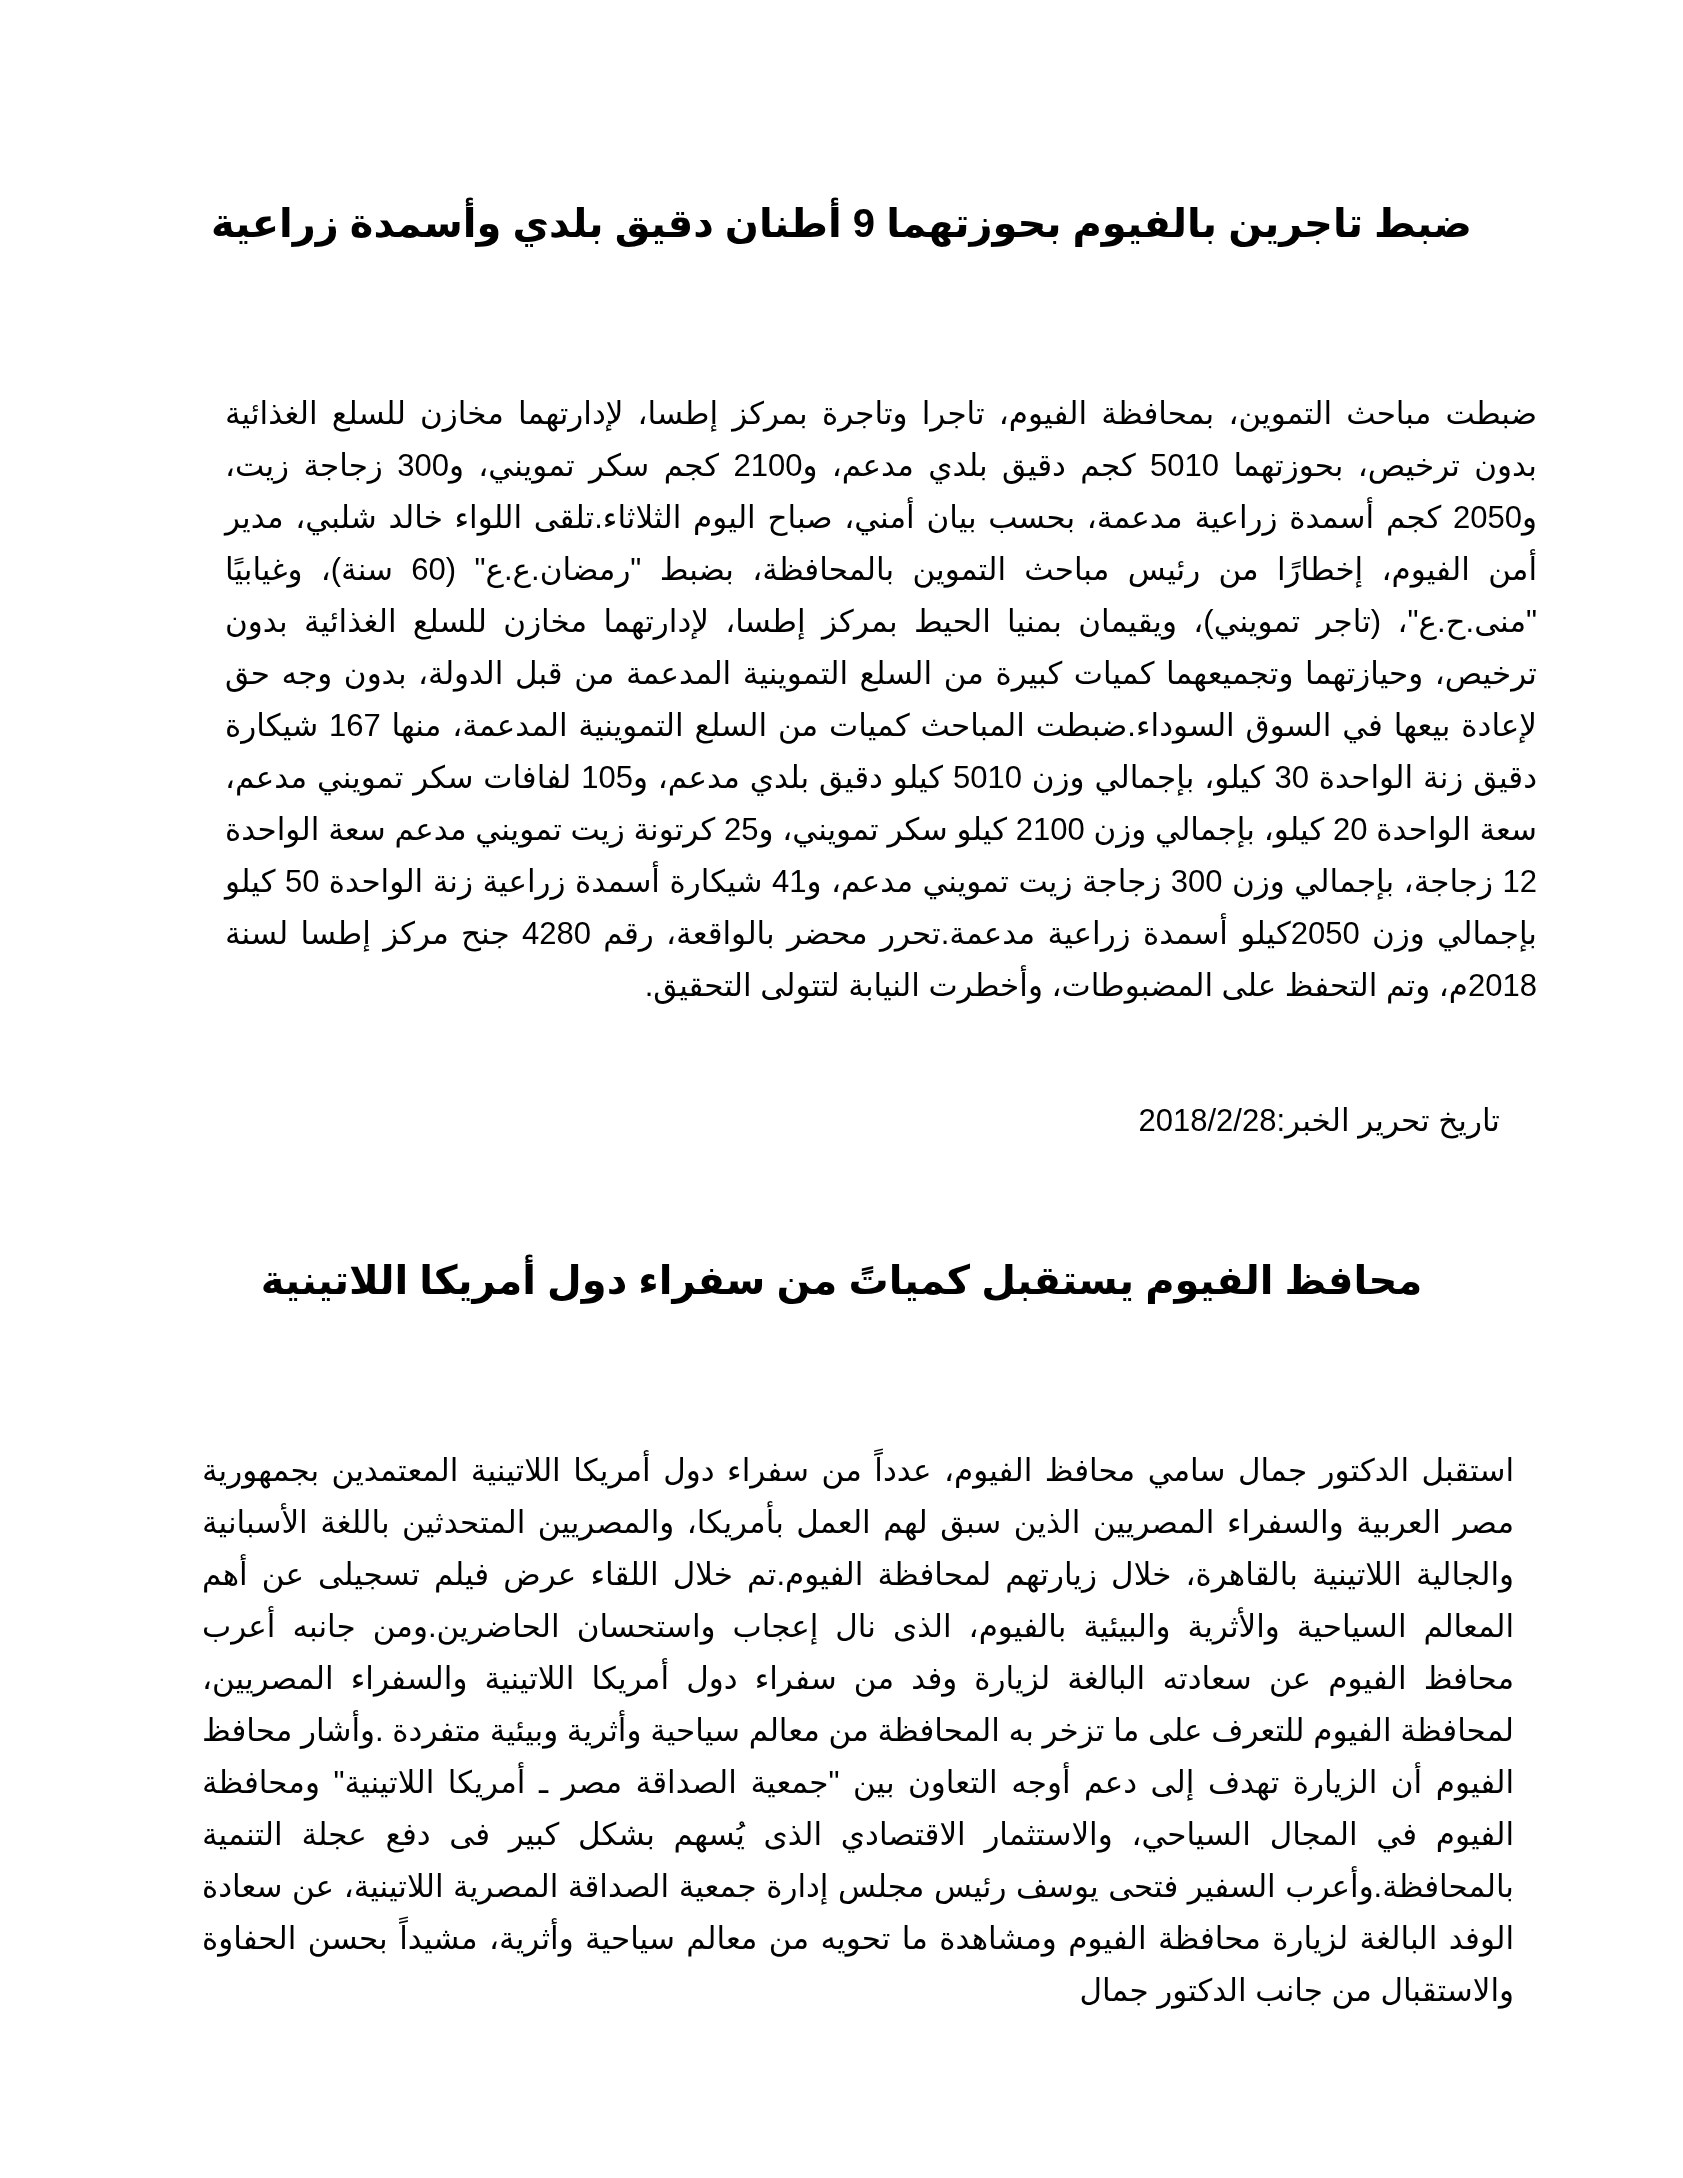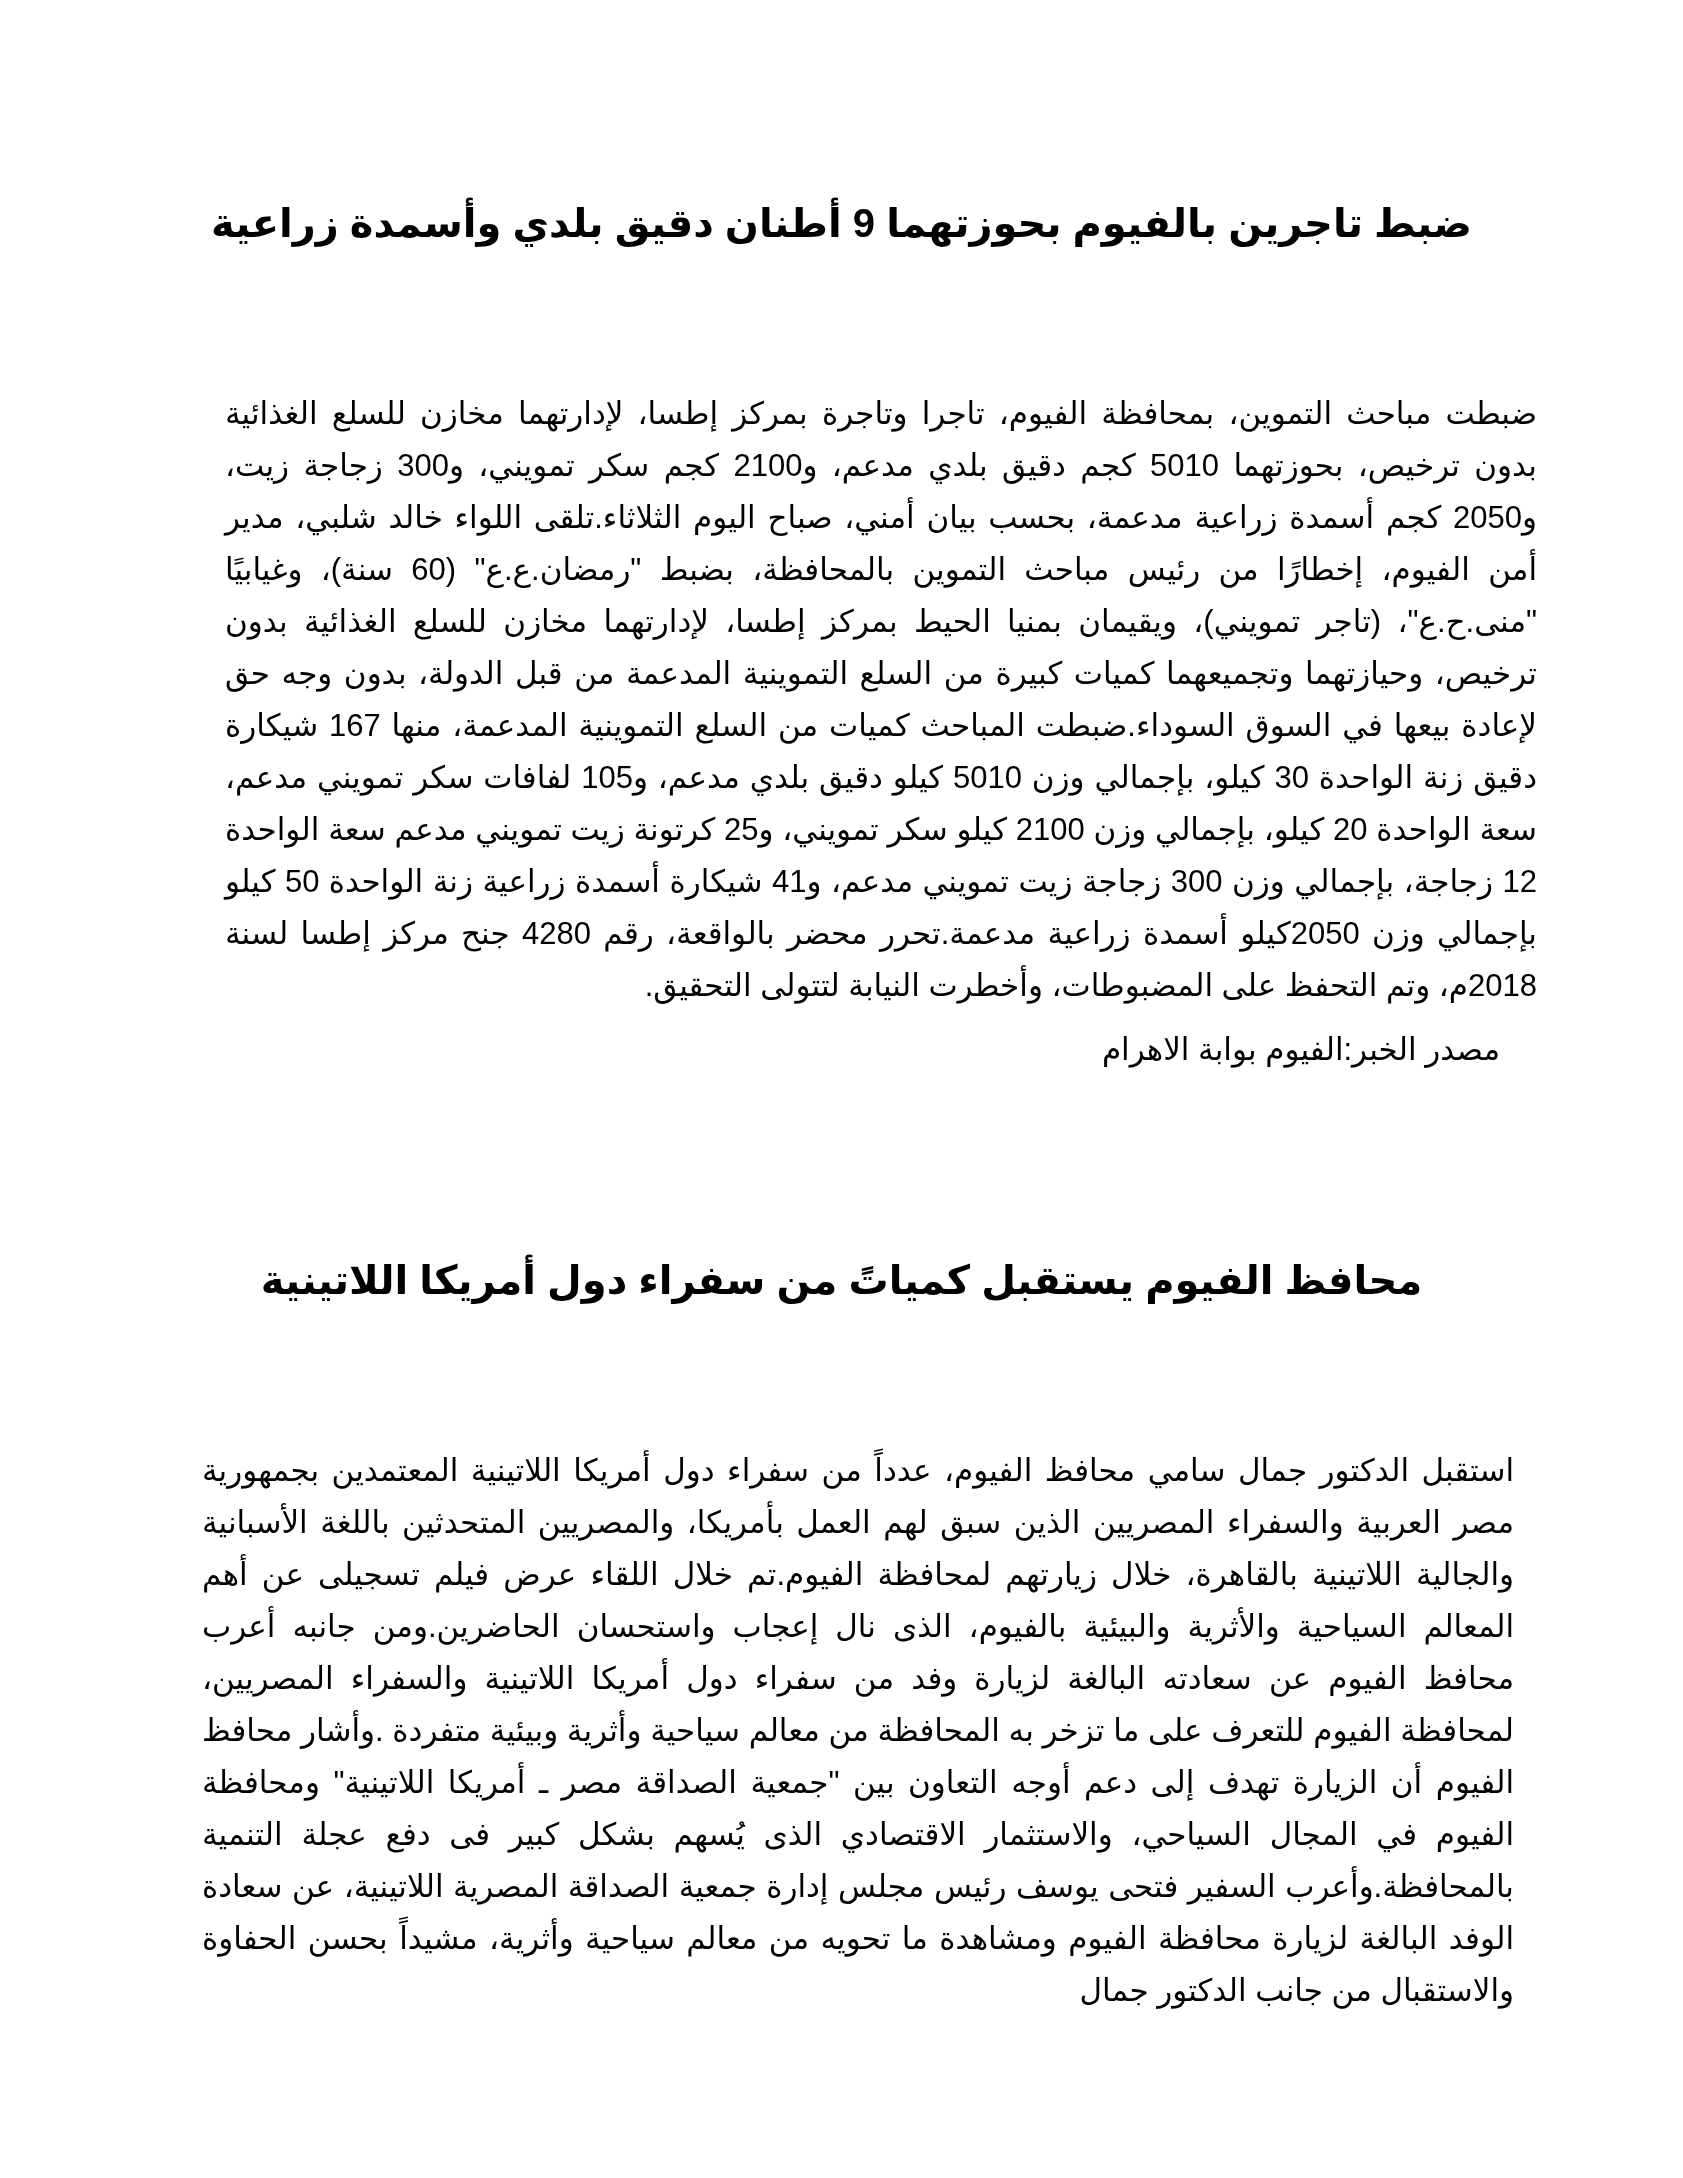--- a/index.html
+++ b/index.html
@@ -29,18 +29,18 @@
     }
     .meta-source { top: 1028px; }
     .meta-date { top: 1099px; }
   </style>
 </head>
 <body>
 
 <div class="page">
   <div class="title title1">ضبط تاجرين بالفيوم بحوزتهما 9 أطنان دقيق بلدي وأسمدة زراعية</div>
   <div class="para para1">ضبطت مباحث التموين، بمحافظة الفيوم، تاجرا وتاجرة بمركز إطسا، لإدارتهما مخازن للسلع الغذائية بدون ترخيص، بحوزتهما 5010 كجم دقيق بلدي مدعم، و2100 كجم سكر تمويني، و300 زجاجة زيت، و2050 كجم أسمدة زراعية مدعمة، بحسب بيان أمني، صباح اليوم الثلاثاء.تلقى اللواء خالد شلبي، مدير أمن الفيوم، إخطارًا من رئيس مباحث التموين بالمحافظة، بضبط "رمضان.ع.ع" (60 سنة)، وغيابيًا "منى.ح.ع"، (تاجر تمويني)، ويقيمان بمنيا الحيط بمركز إطسا، لإدارتهما مخازن للسلع الغذائية بدون ترخيص، وحيازتهما وتجميعهما كميات كبيرة من السلع التموينية المدعمة من قبل الدولة، بدون وجه حق لإعادة بيعها في السوق السوداء.ضبطت المباحث كميات من السلع التموينية المدعمة، منها 167 شيكارة دقيق زنة الواحدة 30 كيلو، بإجمالي وزن 5010 كيلو دقيق بلدي مدعم، و105 لفافات سكر تمويني مدعم، سعة الواحدة 20 كيلو، بإجمالي وزن 2100 كيلو سكر تمويني، و25 كرتونة زيت تمويني مدعم سعة الواحدة 12 زجاجة، بإجمالي وزن 300 زجاجة زيت تمويني مدعم، و41 شيكارة أسمدة زراعية زنة الواحدة 50 كيلو بإجمالي وزن  2050كيلو أسمدة زراعية مدعمة.تحرر محضر بالواقعة، رقم 4280 جنح مركز إطسا لسنة 2018م، وتم التحفظ على المضبوطات، وأخطرت النيابة لتتولى التحقيق.</div>
-  <div class="meta meta-source">مصدر الخبر:الفيوم بوابة الاهرام</div>
+  <div class="meta meta-date">تاريخ تحرير الخبر:2018/2/28</div>
 
   <div class="title title2">محافظ الفيوم يستقبل كمياتً من سفراء دول أمريكا اللاتينية</div>
   <div class="para para2">استقبل الدكتور جمال سامي محافظ الفيوم، عدداً من سفراء دول أمريكا اللاتينية المعتمدين بجمهورية مصر العربية والسفراء المصريين الذين سبق لهم العمل بأمريكا، والمصريين المتحدثين باللغة الأسبانية والجالية اللاتينية بالقاهرة، خلال زيارتهم لمحافظة الفيوم.تم خلال اللقاء عرض فيلم تسجيلى عن أهم المعالم السياحية والأثرية والبيئية بالفيوم، الذى نال إعجاب واستحسان الحاضرين.ومن جانبه أعرب محافظ الفيوم عن سعادته البالغة لزيارة وفد من سفراء دول أمريكا اللاتينية والسفراء المصريين، لمحافظة الفيوم للتعرف على ما تزخر به المحافظة من معالم سياحية وأثرية وبيئية متفردة .وأشار محافظ الفيوم أن الزيارة تهدف إلى دعم أوجه التعاون بين "جمعية الصداقة مصر ـ أمريكا اللاتينية" ومحافظة الفيوم في المجال السياحي، والاستثمار الاقتصادي الذى يُسهم بشكل كبير فى دفع عجلة التنمية بالمحافظة.وأعرب السفير فتحى يوسف رئيس مجلس إدارة جمعية الصداقة المصرية اللاتينية، عن سعادة الوفد البالغة لزيارة محافظة الفيوم ومشاهدة ما تحويه من معالم سياحية وأثرية، مشيداً بحسن الحفاوة والاستقبال من جانب الدكتور جمال</div>
 </div>
 
 
 </body></html>

